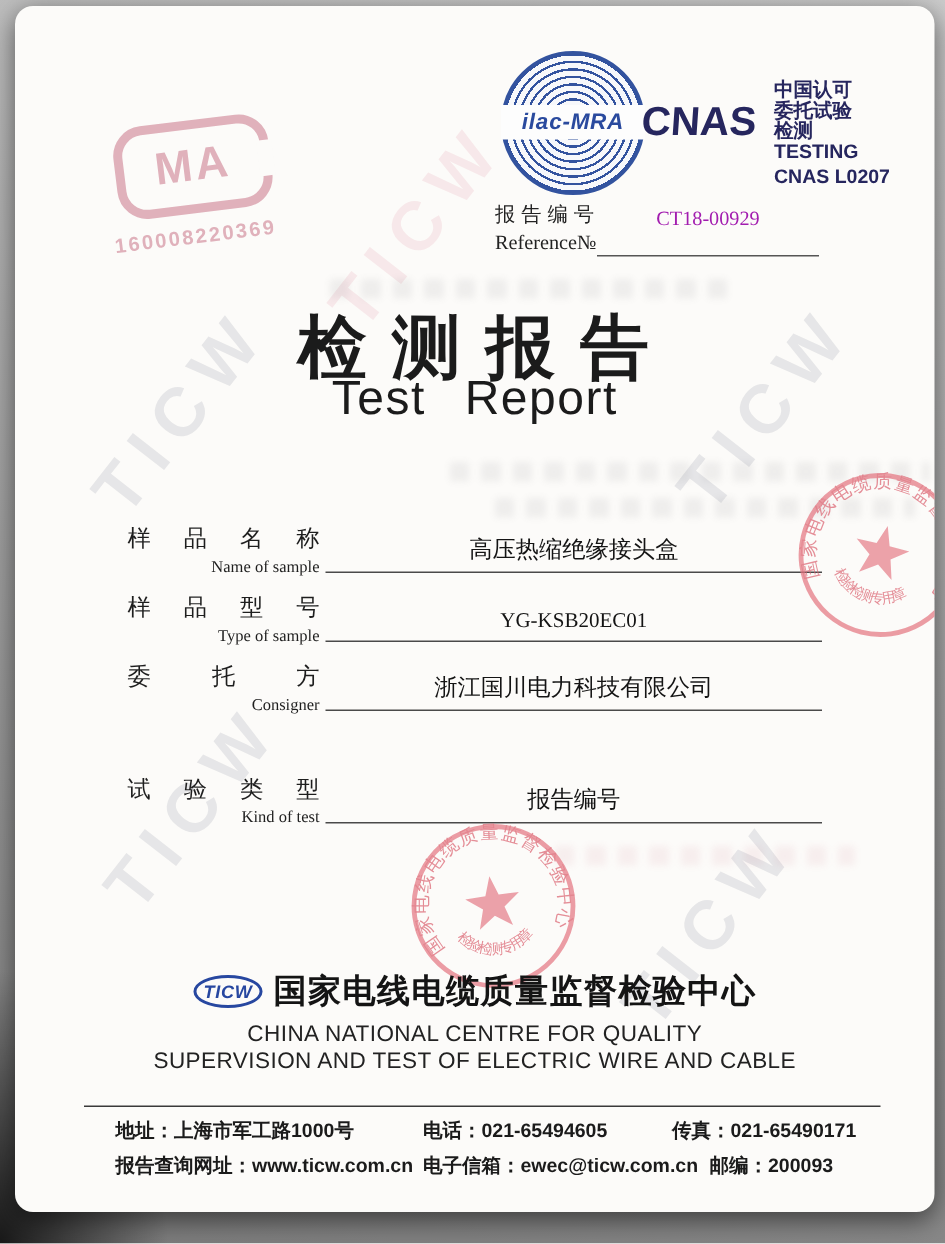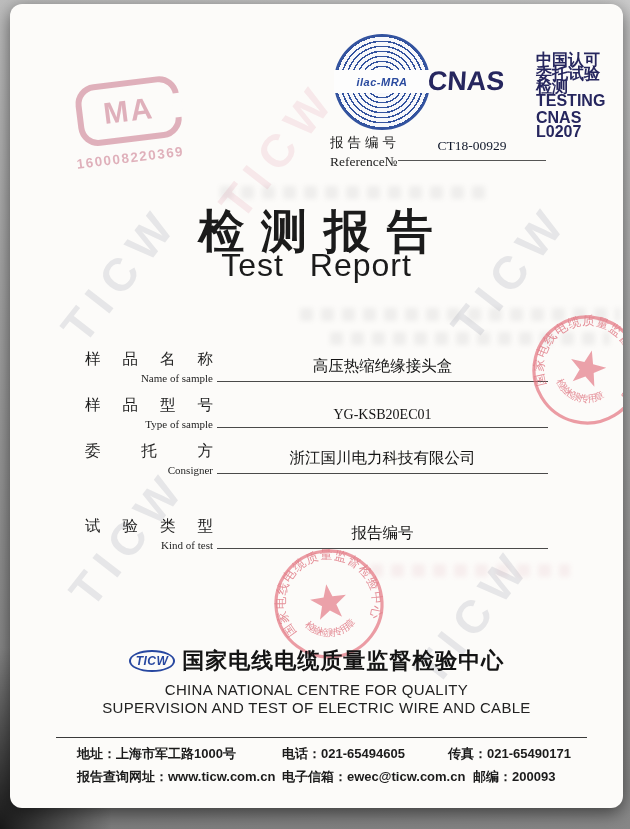--- a/index.html
+++ b/index.html
@@ -31,39 +31,39 @@
          width:10px; height:24px; background:#fcfbf9; }
   .cma-number { margin-top:8px; margin-left:-6px; font-size:13.5px; font-weight:600;
          letter-spacing:1.5px; white-space:nowrap; }
 
   
   .ilac { position:absolute; left:324px; top:30px; width:92px; height:92px; border-radius:50%;
     background:repeating-radial-gradient(circle at 50% 50%, #33539f 0 1.5px, #f7f8fb 1.5px 5px);
     border:2px solid #33539f; }
   .ilac-band { position:absolute; left:-2px; right:-2px; top:34px; height:23px; background:#fdfdfd;
     display:flex; align-items:center; justify-content:center; font-weight:800; font-style:italic;
-    font-size:11px; color:#2a4a9e; letter-spacing:0.5px; }
+    font-size:15px; color:#2a4a9e; letter-spacing:0.5px; }
   .cnas { position:absolute; left:412px; top:47px; width:88px; height:64px; }
   .cnas .sw { position:absolute; width:70px; height:46px; left:1px; border:8px solid transparent;
     border-radius:50%; }
   .sw-top { border-top-color:#26265e; top:-4px; transform:rotate(-10deg); }
   .sw-bot { border-bottom-color:#26265e; bottom:-4px; transform:rotate(-10deg); }
   .cnas-txt { position:absolute; left:0; right:0; top:15px; text-align:center; font-weight:800;
     font-size:27px; color:#26265e; transform:skewX(-4deg); }
-  .accr { position:absolute; left:506px; top:49px; color:#26265e; font-size:16px;
-    line-height:13.5px; font-weight:600;margin-left:20px; }
+  .accr { position:absolute; left:506px; top:49px; color:#26265e; font-size:13px;
+    line-height:13.5px; font-weight:600; }
   .accr .gap { margin-top:4px; }
 
   
   .ref-label { position:absolute; left:320px; top:130px; color:#222; }
   .ref-cn { width:66px; font-size:13.5px; text-align:justify; text-align-last:justify; }
   .ref-en { font-family:"Liberation Serif", serif; font-size:13.5px; margin-top:2px; }
   .ref-value { position:absolute; left:388px; top:134px; width:148px; text-align:center;
-    font-family:"Liberation Serif", serif; font-size:13.5px; color:#0f172a;
-    padding-bottom:6px; border-bottom:1.4px solid #555; }
+    font-family:"Liberation Serif", serif; font-size:13.5px; color:#a21caf;
+    padding-bottom:16px; border-bottom:1.4px solid #555; }
 
   
   .title-cn { position:absolute; left:0; right:0; top:197px; text-align:center;
     font-size:46px; font-weight:700; color:#1b1b1b; letter-spacing:2px; }
   .title-en { position:absolute; left:0; right:0; top:243px; text-align:center;
     font-size:32px; color:#1b1b1b; word-spacing:16px; letter-spacing:1px; }
 
   
   .field-row { position:absolute; left:75px; width:463px; height:40px; }
   .fl { position:absolute; left:0; bottom:3px; width:128px; }

